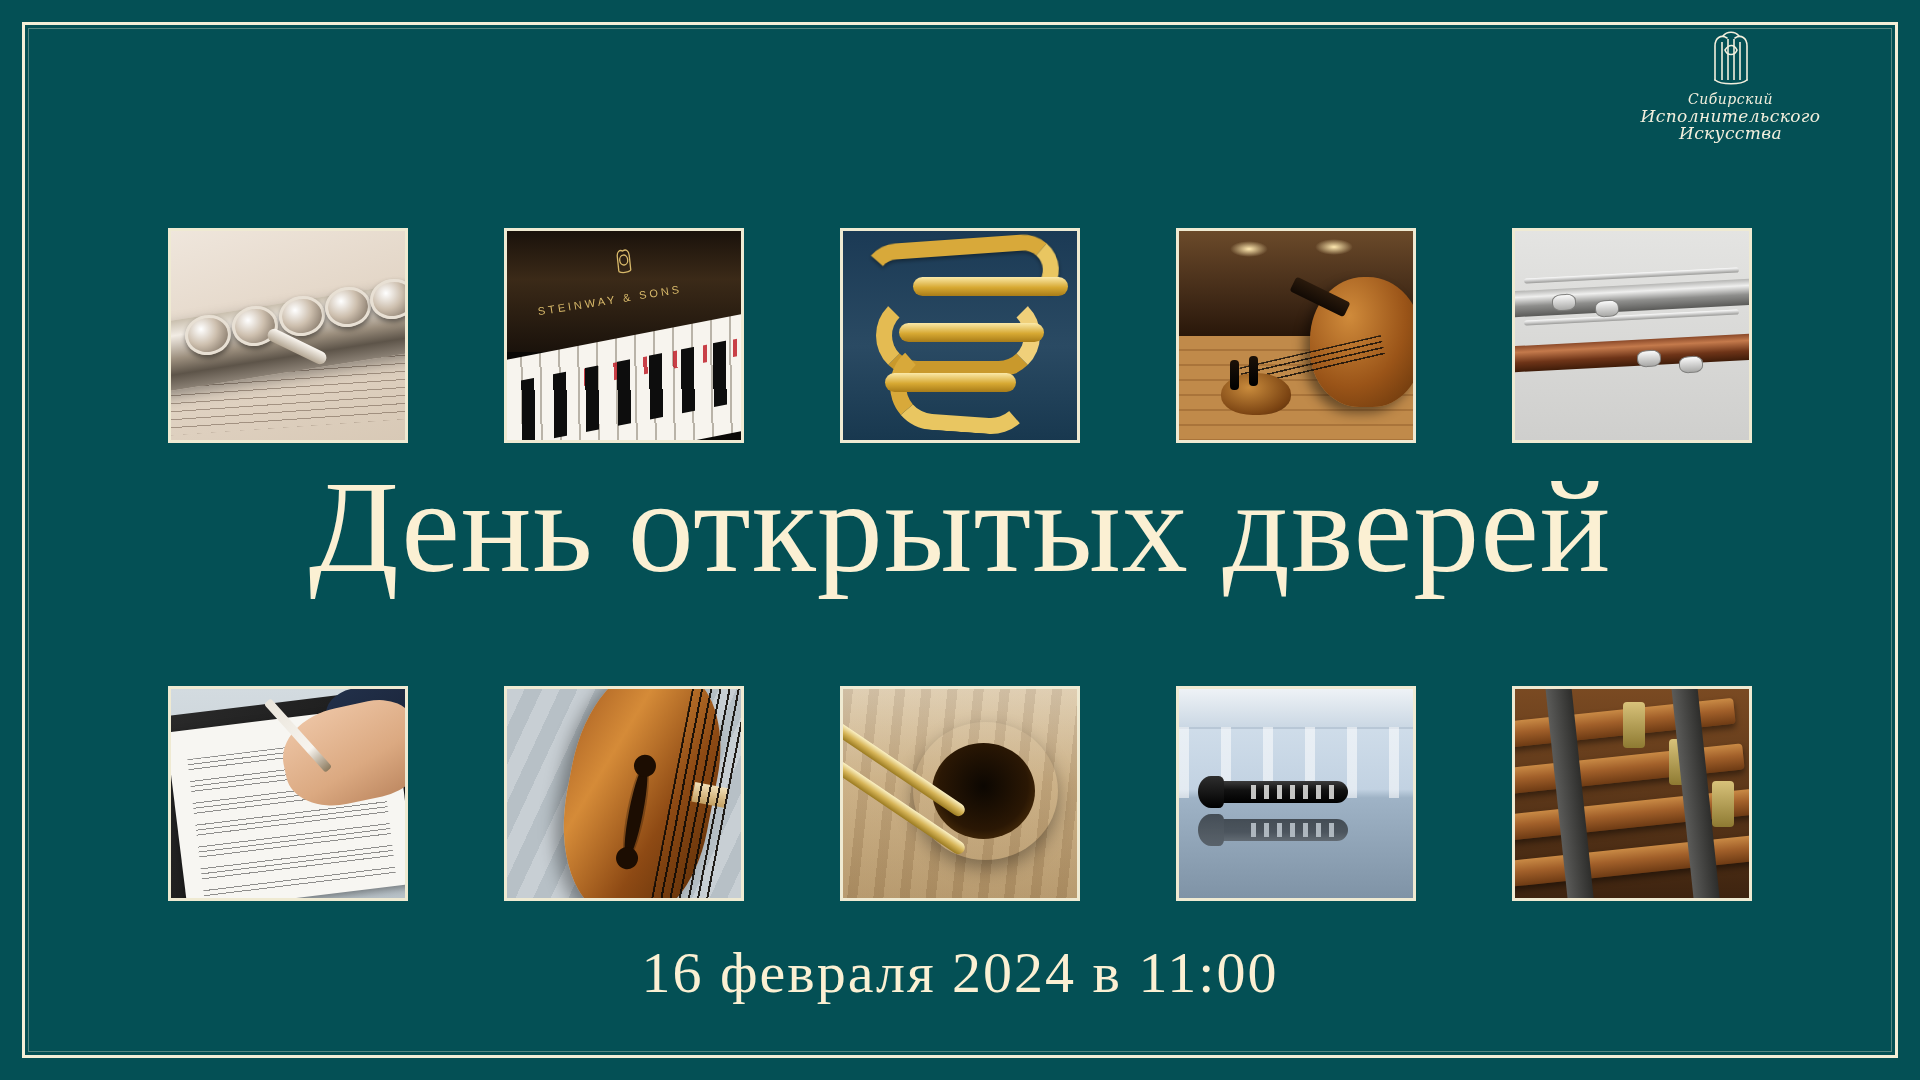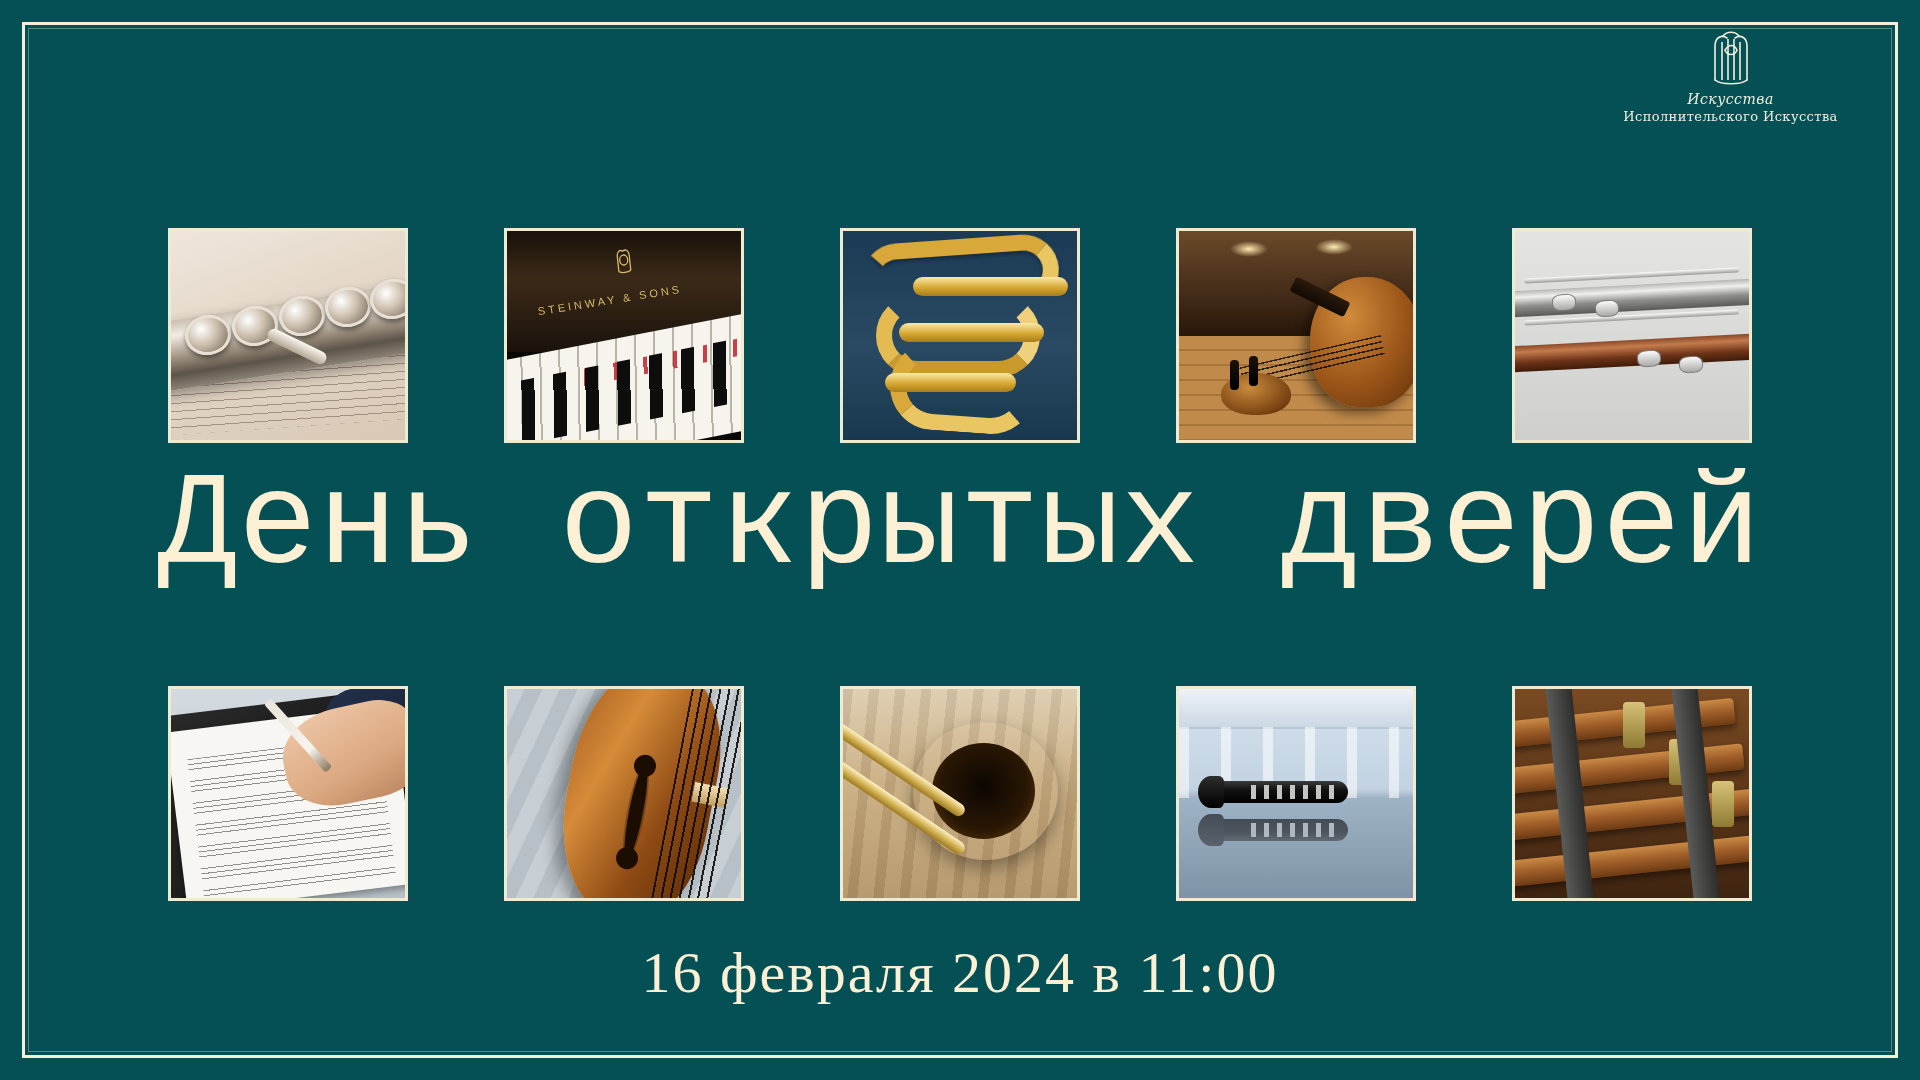--- a/index.html
+++ b/index.html
@@ -75,21 +75,22 @@
   }
   .logo-sub1 {
     font-family: "DejaVu Serif", serif;
     font-style: italic;
     font-size: 14px;
     line-height: 18px;
     letter-spacing: 0.5px;
   }
   .logo-sub2 {
     font-family: "DejaVu Serif", serif;
-    font-size: 13px;
+    font-style: italic;
+    font-size: 17px;
     line-height: 17px;
     letter-spacing: 0.4px;
   }
 
   
   .photo-row {
     position: absolute;
     left: 0;
     width: 1920px;
     display: flex;
@@ -468,21 +469,21 @@
   .art-marimba .res2 { left: 66%; top: 24%; }
   .art-marimba .res3 { left: 84%; top: 44%; }
 
   
   .title {
     position: absolute;
     left: 0; right: 0;
     top: 452px;
     text-align: center;
     color: #fbf0d3;
-    font-family: Liberation Mono, monospace;
+    font-family: Liberation Serif, serif;
     font-size: 132px;
     line-height: 150px;
     letter-spacing: 1px;
     white-space: nowrap;
   }
 
   
   .date {
     position: absolute;
     left: 0; right: 0;
@@ -516,21 +517,21 @@
         <path d="M46 50 V16 C46 8 40 4 34 8" stroke-linecap="round"></path>
         <path d="M14 50 C20 55 40 55 46 50" stroke-linecap="round"></path>
         <line x1="21" y1="12" x2="21" y2="50"></line>
         <line x1="27" y1="9" x2="27" y2="50"></line>
         <line x1="33" y1="9" x2="33" y2="50"></line>
         <line x1="39" y1="12" x2="39" y2="50"></line>
         <path d="M22 6 C26 1 34 1 38 6" stroke-linecap="round"></path>
         <path d="M24 20 C28 14 33 14 36 20 C34 26 26 26 24 20 Z"></path>
       </svg>
     </div>
-    <div class="logo-sub1">Искусства</div>
+    <div class="logo-sub1">Сибирский</div>
     <div class="logo-sub2">Исполнительского Искусства</div>
   </div>
 
   <div class="photo-row top">
 
     <div class="tile">
       <div class="art art-flute">
         <div class="staff"></div>
         <div class="body"></div>
         <div class="key k1"></div>

